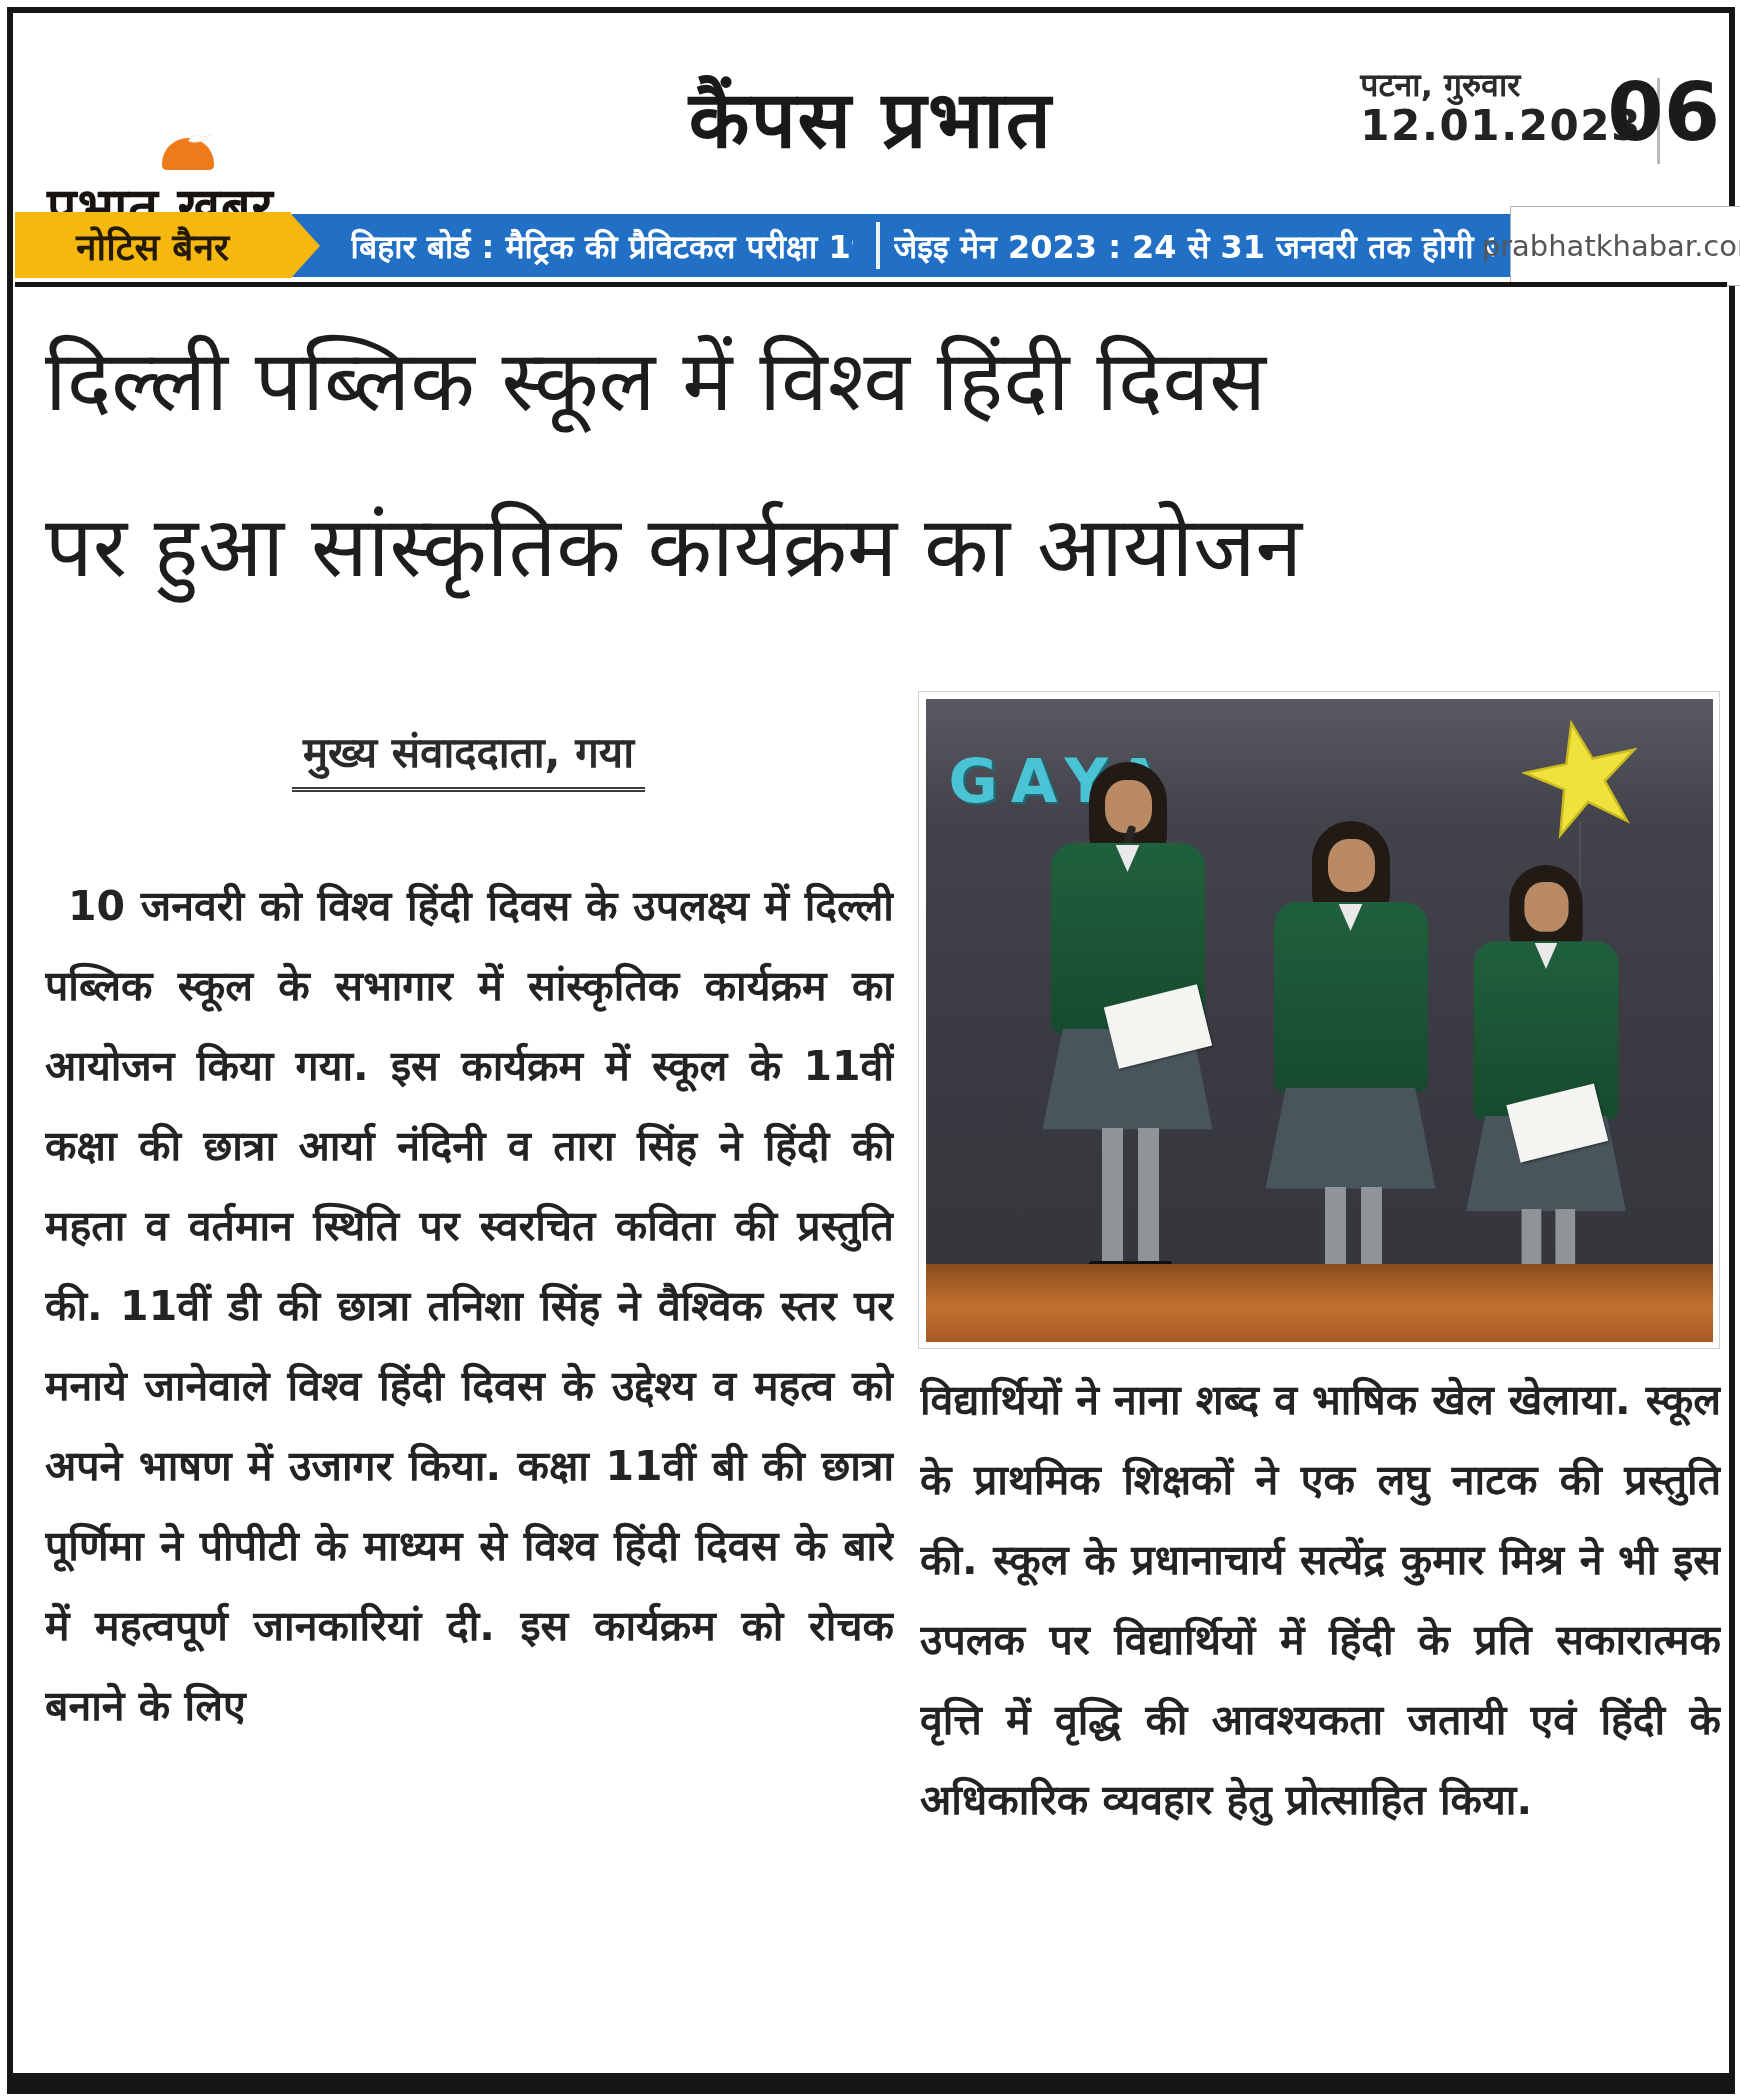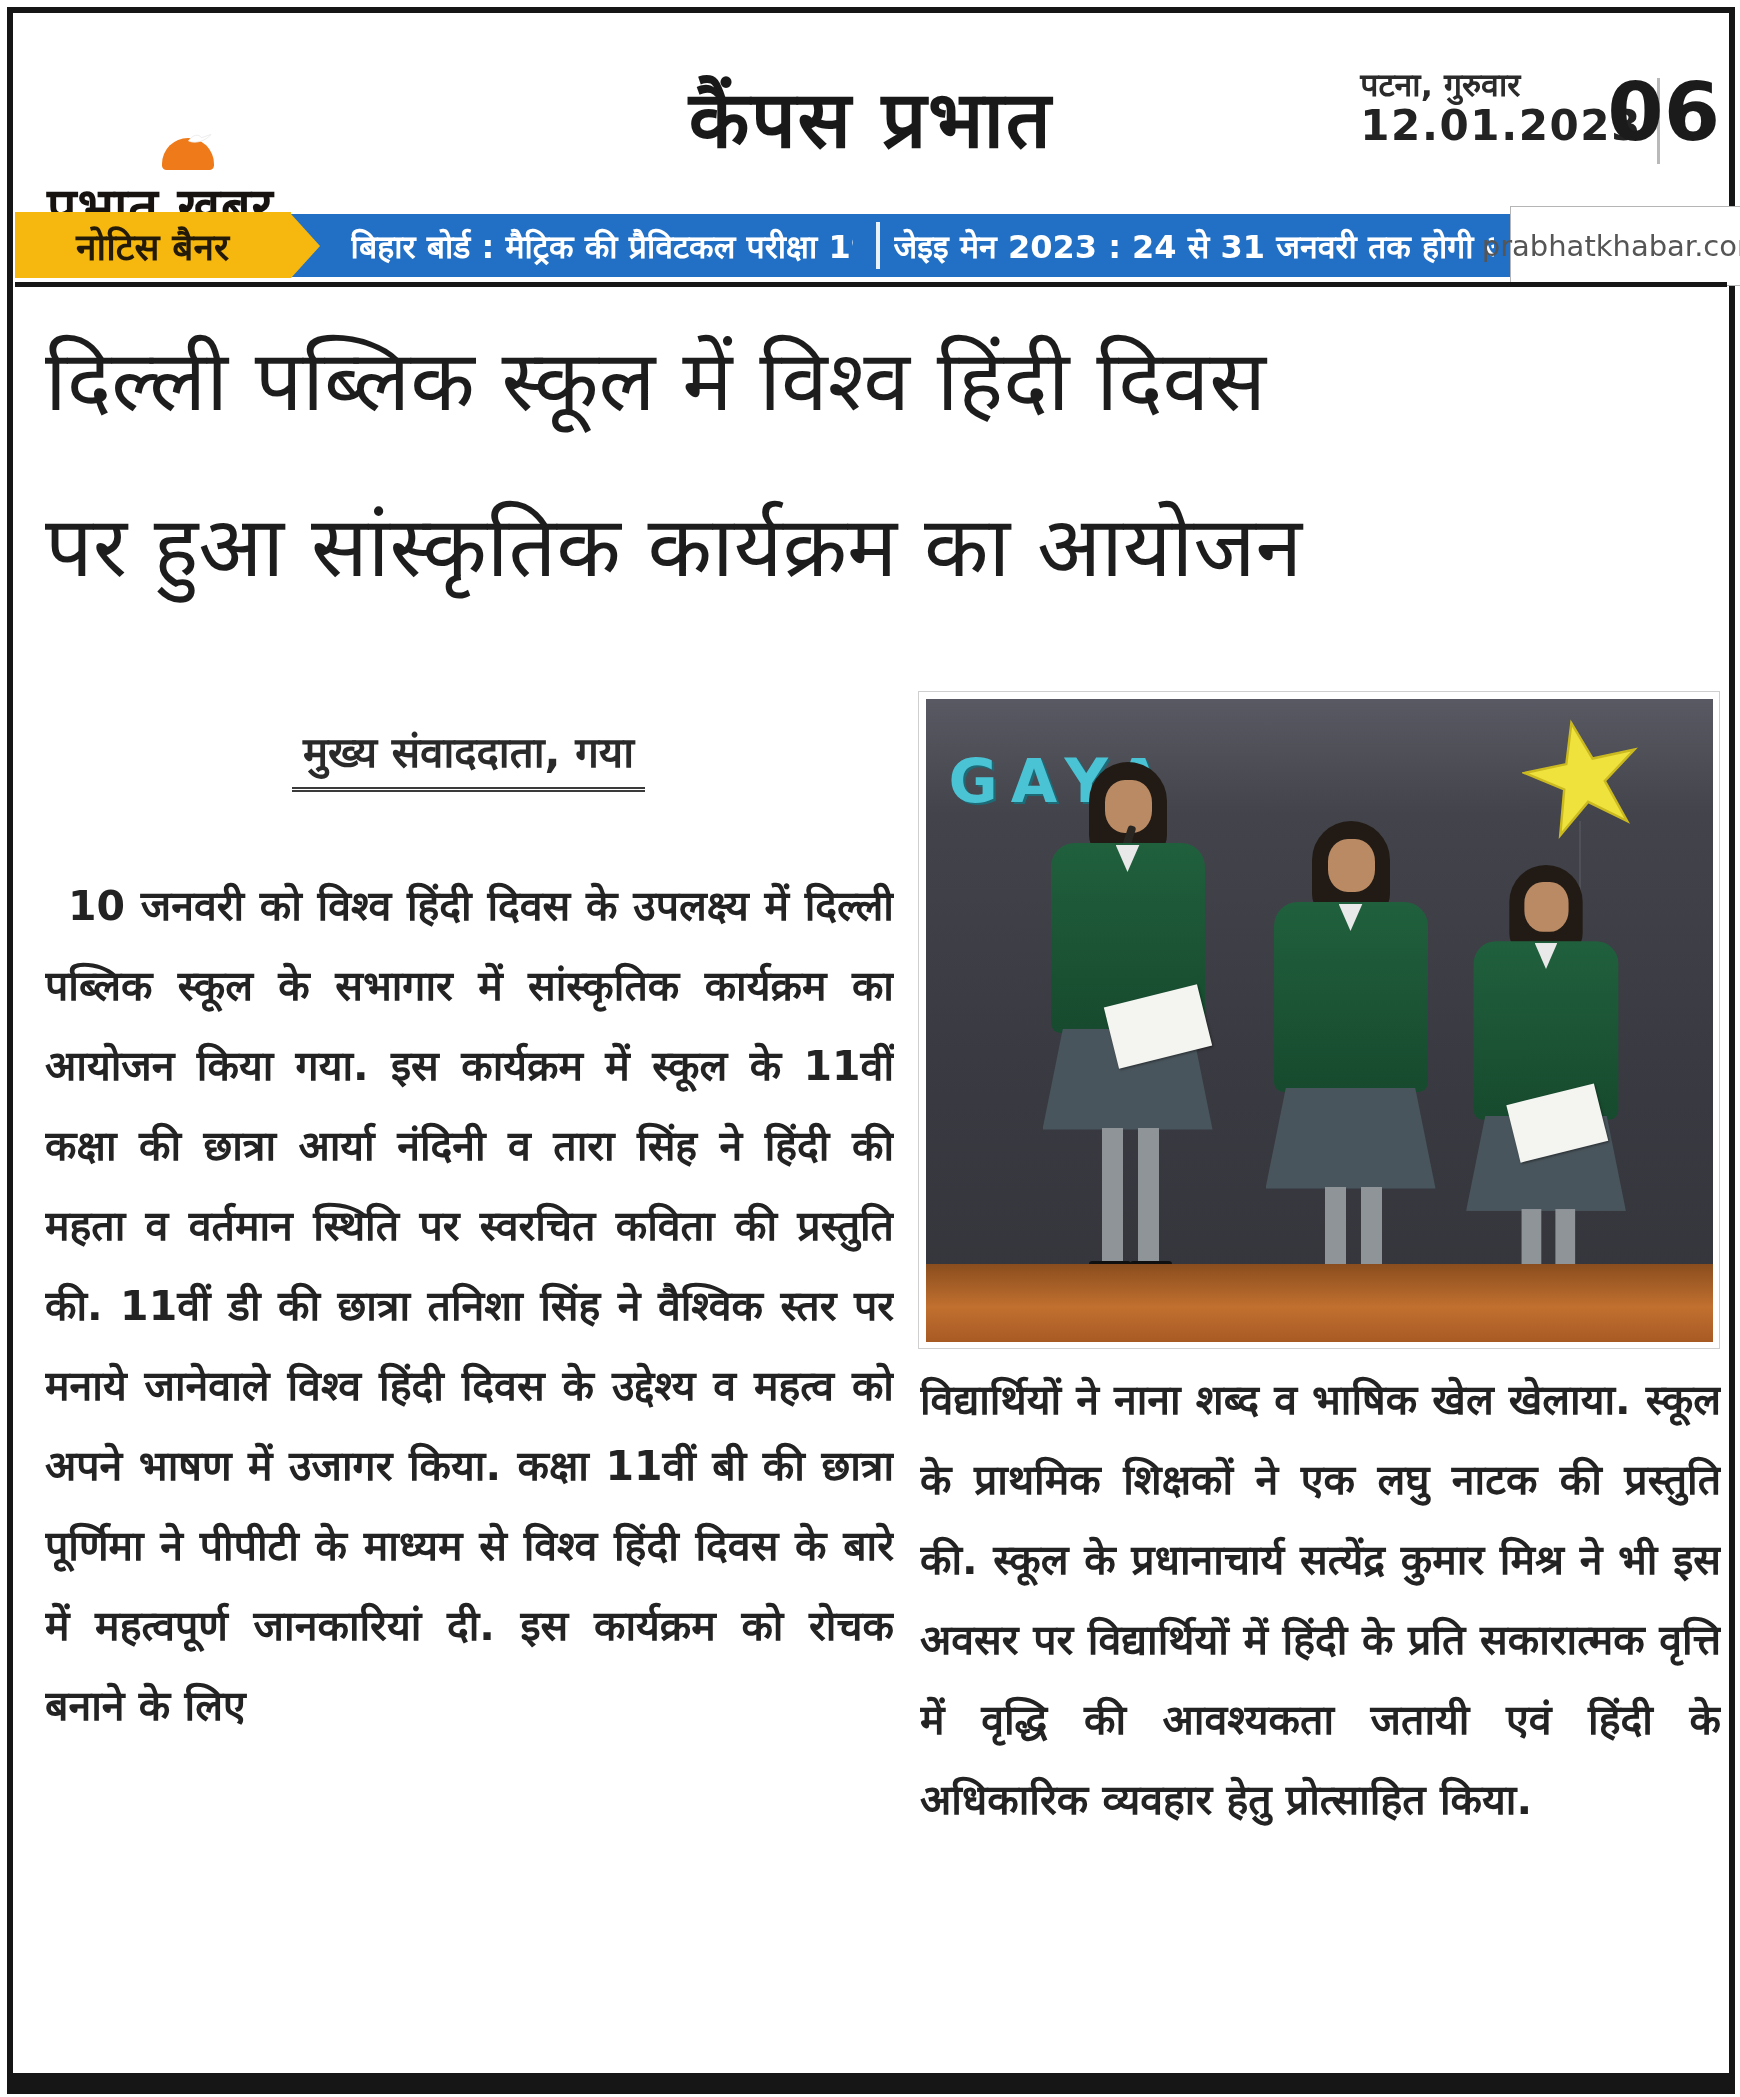--- a/index.html
+++ b/index.html
@@ -185,15 +185,15 @@
         <div class="shoe l"></div>
         <div class="shoe r"></div>
         <div class="paper"></div>
       </div>
 
       <div class="floor"></div>
     </div>
   </figure>
 
   <div class="col col-left">10 जनवरी को विश्व हिंदी दिवस के उपलक्ष्य में दिल्ली पब्लिक स्कूल के सभागार में सांस्कृतिक कार्यक्रम का आयोजन किया गया. इस कार्यक्रम में स्कूल के 11वीं कक्षा की छात्रा आर्या नंदिनी व तारा सिंह ने हिंदी की महता व वर्तमान स्थिति पर स्वरचित कविता की प्रस्तुति की. 11वीं डी की छात्रा तनिशा सिंह ने वैश्विक स्तर पर मनाये जानेवाले विश्व हिंदी दिवस के उद्देश्य व महत्व को अपने भाषण में उजागर किया. कक्षा 11वीं बी की छात्रा पूर्णिमा ने पीपीटी के माध्यम से विश्व हिंदी दिवस के बारे में महत्वपूर्ण जानकारियां दी. इस कार्यक्रम को रोचक बनाने के लिए</div>
-  <div class="col col-right">विद्यार्थियों ने नाना शब्द व भाषिक खेल खेलाया. स्कूल के प्राथमिक शिक्षकों ने एक लघु नाटक की प्रस्तुति की. स्कूल के प्रधानाचार्य सत्येंद्र कुमार मिश्र ने भी इस अवसर पर विद्यार्थियों में हिंदी के प्रति सकारात्मक वृत्ति में वृद्धि की आवश्यकता जतायी एवं हिंदी के अधिकारिक व्यवहार हेतु प्रोत्साहित किया.</div>
+  <div class="col col-right">विद्यार्थियों ने नाना शब्द व भाषिक खेल खेलाया. स्कूल के प्राथमिक शिक्षकों ने एक लघु नाटक की प्रस्तुति की. स्कूल के प्रधानाचार्य सत्येंद्र कुमार मिश्र ने भी इस उपलक पर विद्यार्थियों में हिंदी के प्रति सकारात्मक वृत्ति में वृद्धि की आवश्यकता जतायी एवं हिंदी के अधिकारिक व्यवहार हेतु प्रोत्साहित किया.</div>
 </div>
 
 
 </body></html>

